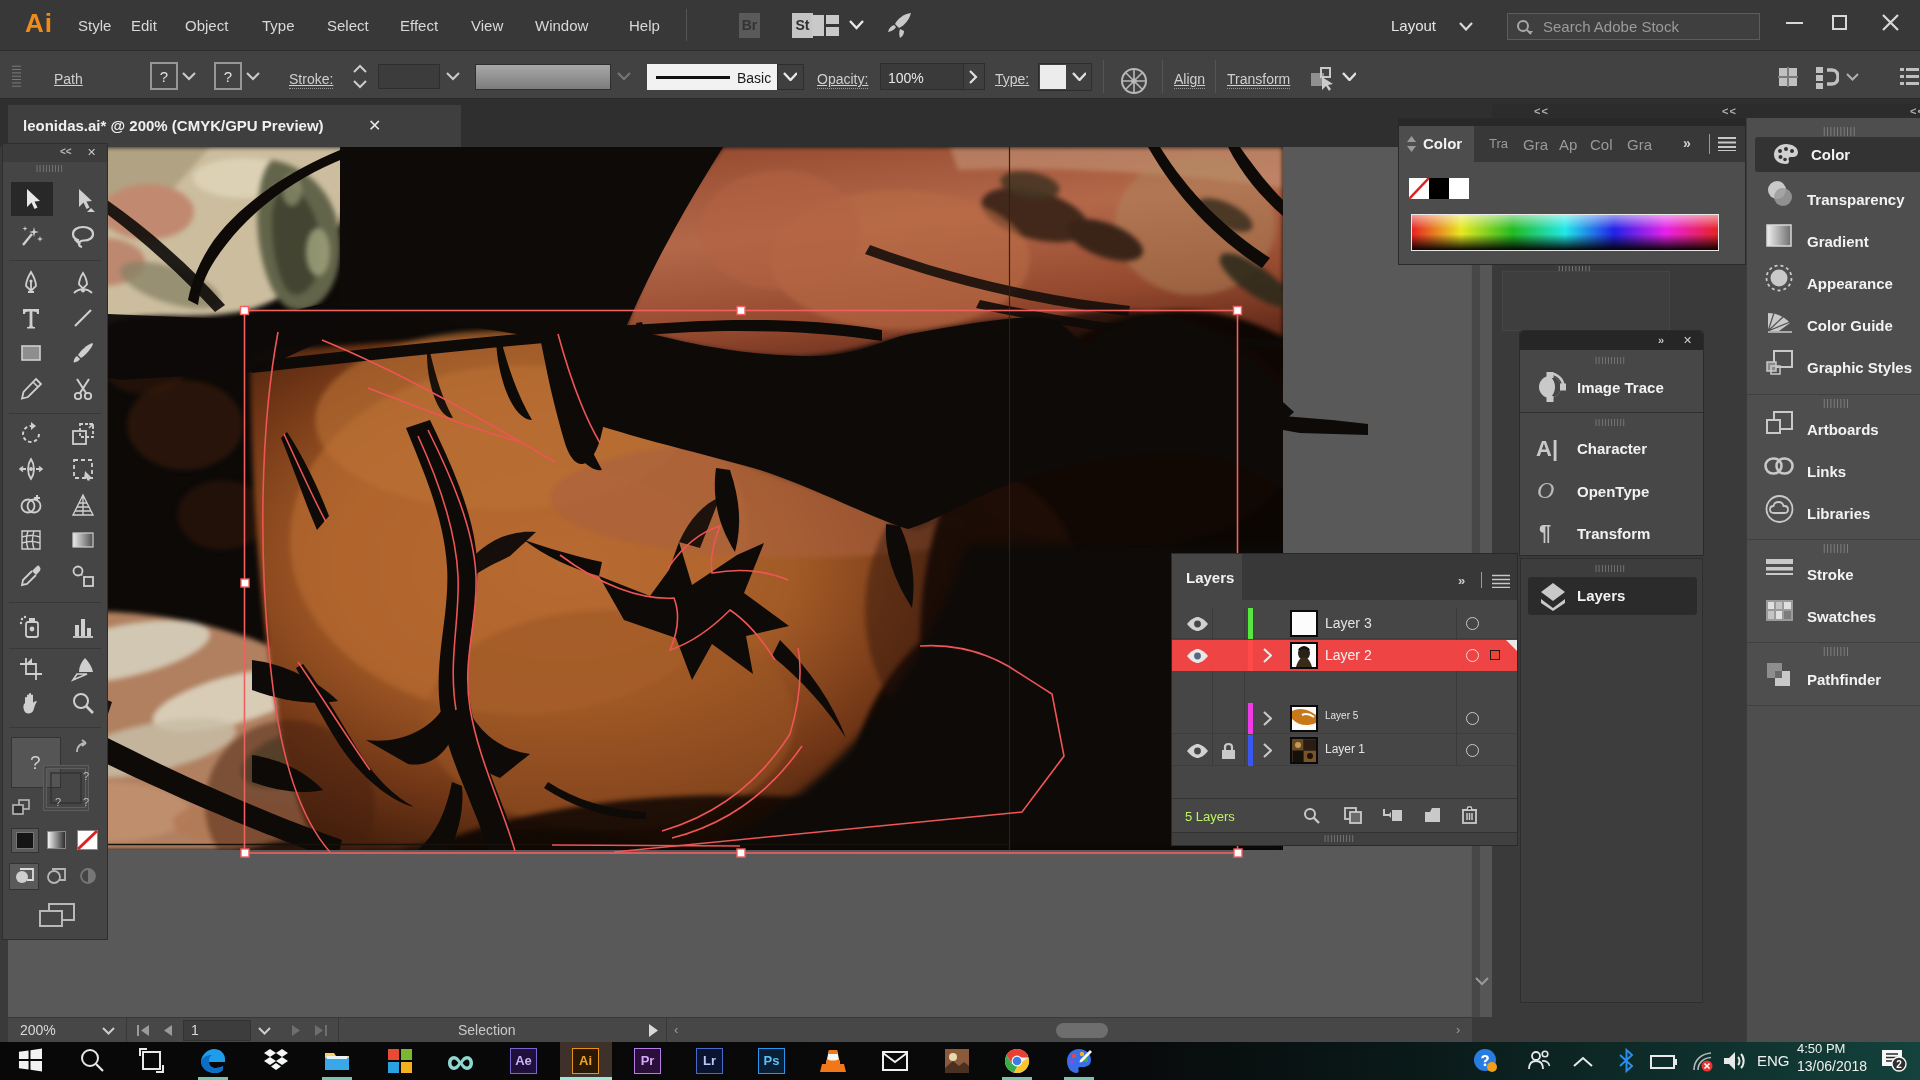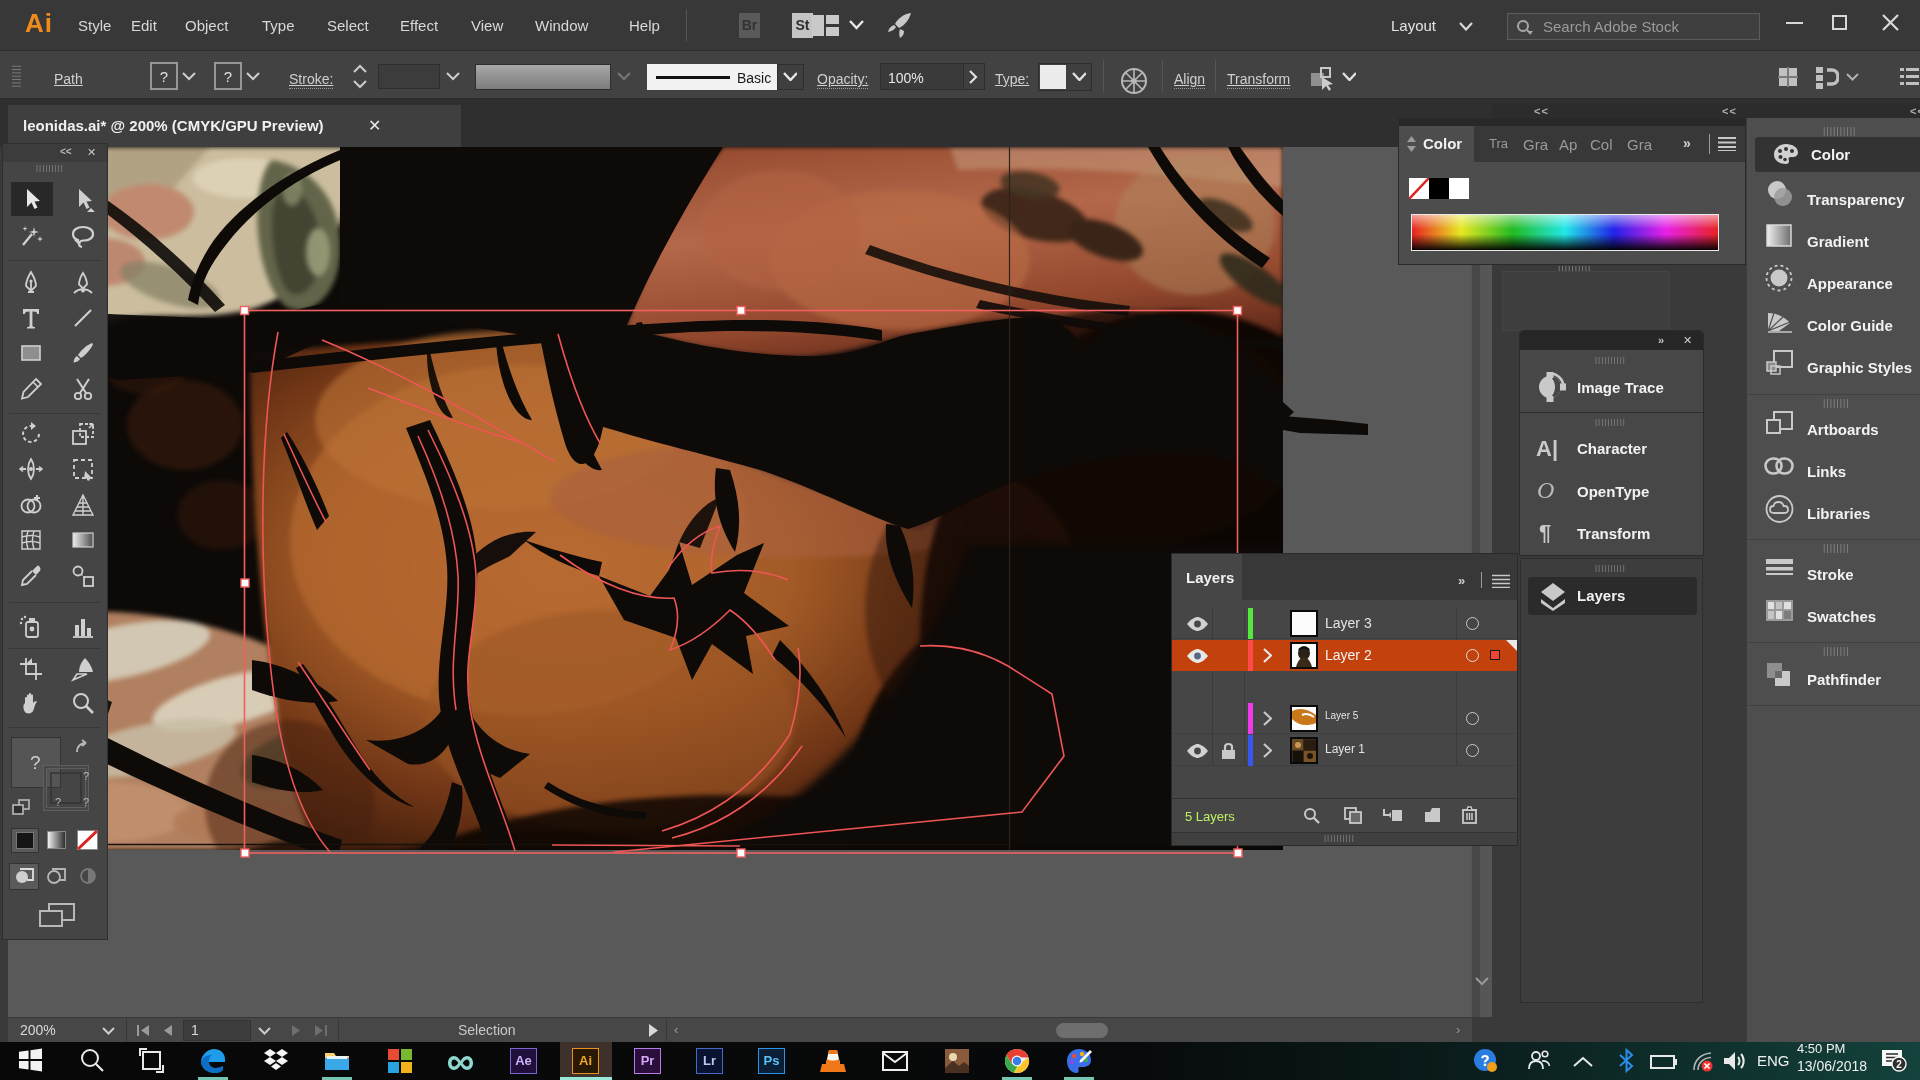--- a/index.html
+++ b/index.html
@@ -841,21 +841,21 @@
         <svg class="abs" style="left:14px;top:9px" width="23" height="14" viewBox="0 0 23 14">
             <path d="M1,7 C5,2 9,0 11.5,0 C14,0 18,2 22,7 C18,12 14,14 11.5,14 C9,14 5,12 1,7 Z" fill="#d2d2d2"></path>
             <circle cx="11.5" cy="7" r="3.4" fill="#464646"></circle>
           </svg>
         <div class="abs" style="left:76px;top:0;width:5px;height:31px;background:#57e840"></div>
         <div class="abs" style="left:118px;top:2px;width:28px;height:27px;background:#fcfcfc;border:2px solid #0a0a0a"></div>
         <span class="abs" style="left:153px;top:7px;color:#e4e4e4;font-size:14px">Layer 3</span>
         <div class="abs" style="left:294px;top:9px;width:13px;height:13px;border:1.5px solid #c9c9c9;border-radius:50%"></div>
       </div>
 
-      <div class="abs" style="left:0;top:32px;width:345px;height:31px;background:#c2410c">
+      <div class="abs" style="left:0;top:32px;width:345px;height:31px;background:#ef4444">
         <svg class="abs" style="left:14px;top:9px" width="23" height="14" viewBox="0 0 23 14">
             <path d="M1,7 C5,2 9,0 11.5,0 C14,0 18,2 22,7 C18,12 14,14 11.5,14 C9,14 5,12 1,7 Z" fill="#e8e8e8"></path>
             <circle cx="11.5" cy="7" r="3.4" fill="#54687e"></circle>
           </svg>
         <div class="abs" style="left:76px;top:0;width:5px;height:31px;background:#ff4a4a"></div>
         <svg class="abs" style="left:90px;top:8px" width="10" height="15">
             <path d="M2,1 L9,7.5 L2,14" stroke="#e8e8e8" stroke-width="2.2" fill="none"></path>
           </svg>
         <div class="abs" style="left:118px;top:2px;width:28px;height:27px;background:#fcfcfc;border:2px solid #0a0a0a">
           <svg width="24" height="23">

